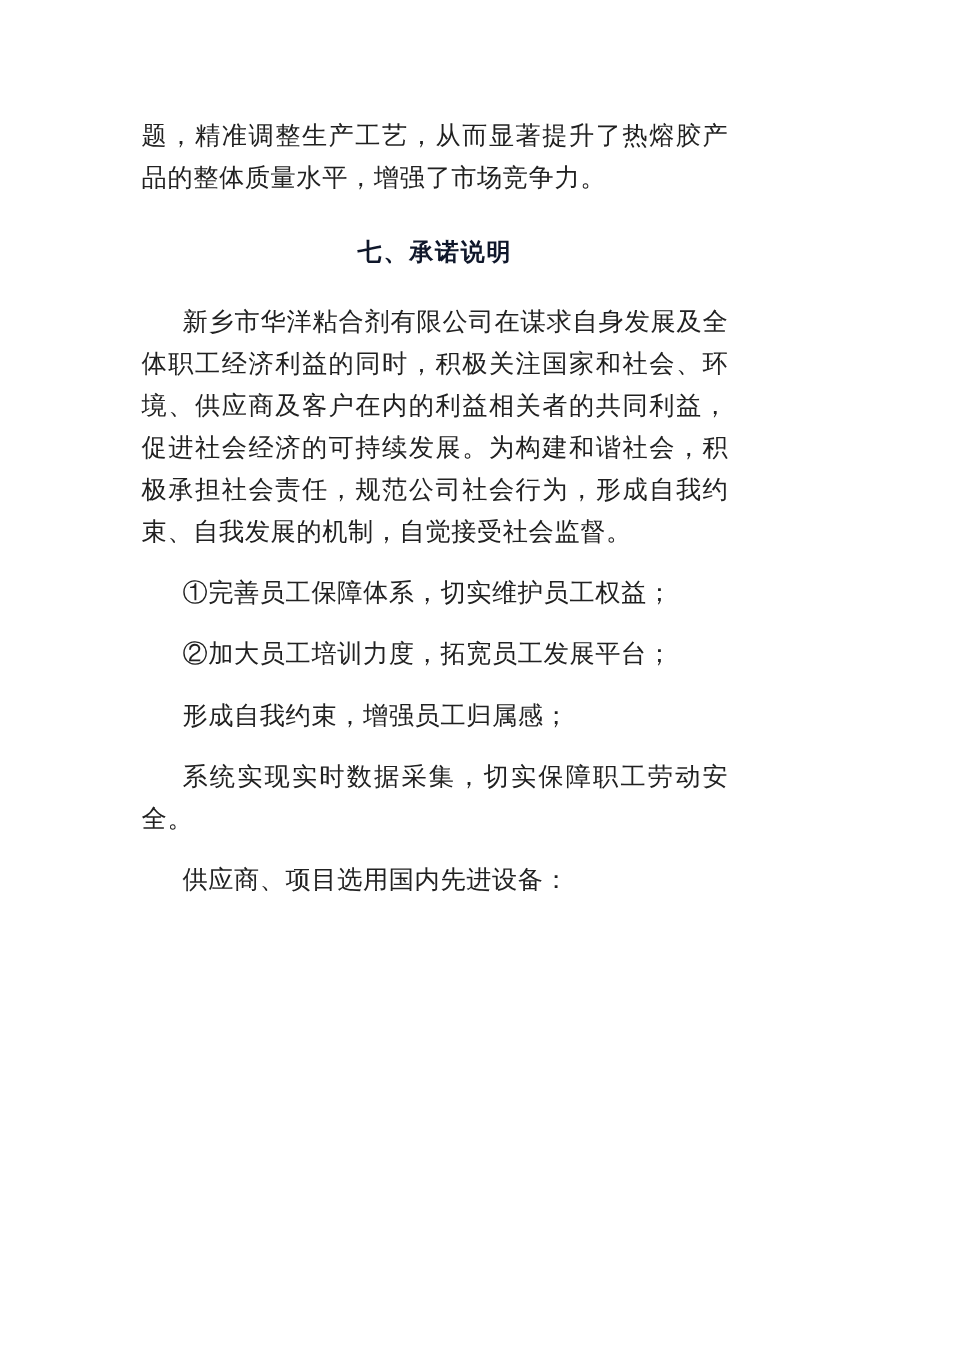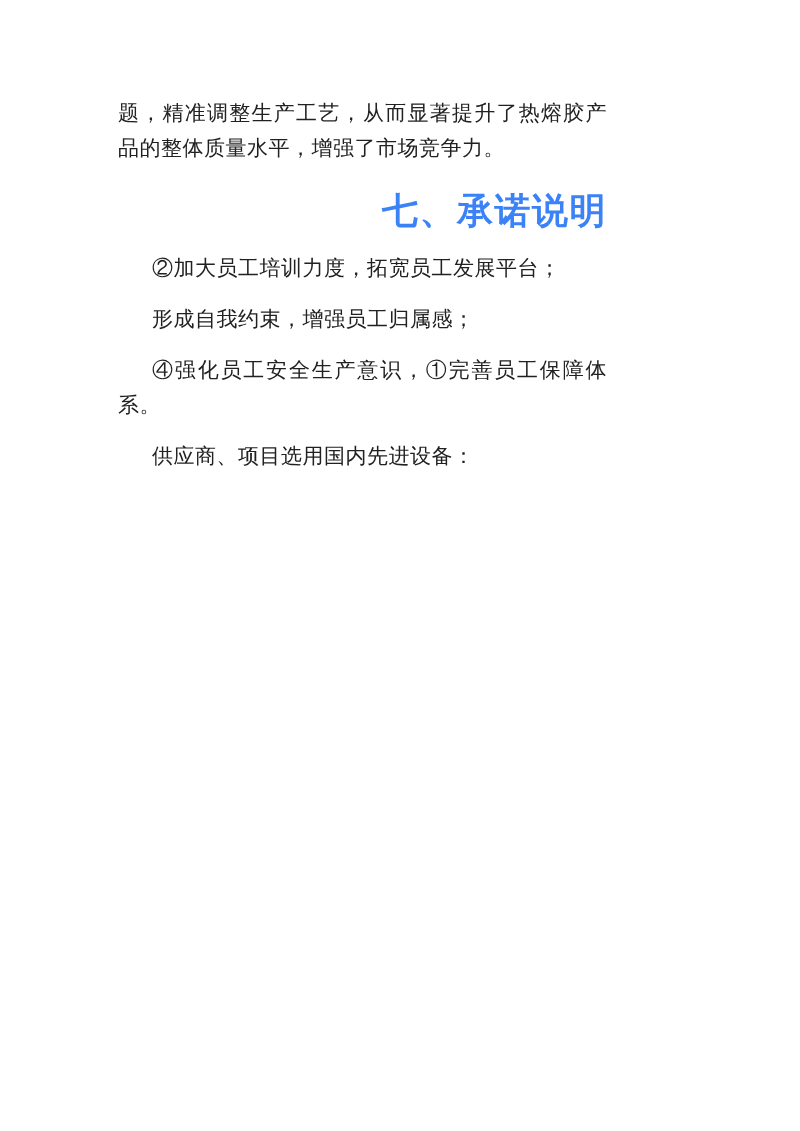--- a/index.html
+++ b/index.html
@@ -29,41 +29,43 @@
     text-align: justify;
     text-indent: 34px;
     letter-spacing: 0.5px;
   }
   .para.no-indent {
     text-indent: 0;
   }
   .heading {
     margin: 25px 0 20px 0;
     font-family: "Liberation Sans", "DejaVu Sans", sans-serif;
-    font-size: 36px;
+    font-size: 20px;
     line-height: 40px;
     font-weight: 700;
-    color: #3b82f6;
+    color: #0f172a;
     letter-spacing: 1.5px;
     text-indent: 0;
-    text-align: right;
+    text-align: center;
   }
 </style>
 </head>
 <body>
 
 <div class="page">
   <p class="para no-indent">题，精准调整生产工艺，从而显著提升了热熔胶产品的整体质量水平，增强了市场竞争力。</p>
 
 
   <h2 class="heading">七、承诺说明</h2>
 
+  <p class="para">新乡市华洋粘合剂有限公司在谋求自身发展及全体职工经济利益的同时，积极关注国家和社会、环境、供应商及客户在内的利益相关者的共同利益，促进社会经济的可持续发展。为构建和谐社会，积极承担社会责任，规范公司社会行为，形成自我约束、自我发展的机制，自觉接受社会监督。</p>
 
 
+  <p class="para">①完善员工保障体系，切实维护员工权益；</p>
 
   <p class="para">②加大员工培训力度，拓宽员工发展平台；</p>
 
   <p class="para">形成自我约束，增强员工归属感；</p>
 
-  <p class="para">④强化员工安全生产意识，①完善员工保障体系。</p>
+  <p class="para">系统实现实时数据采集，切实保障职工劳动安全。</p>
 
   <p class="para">供应商、项目选用国内先进设备：</p>
 </div>
 
 </body></html>

